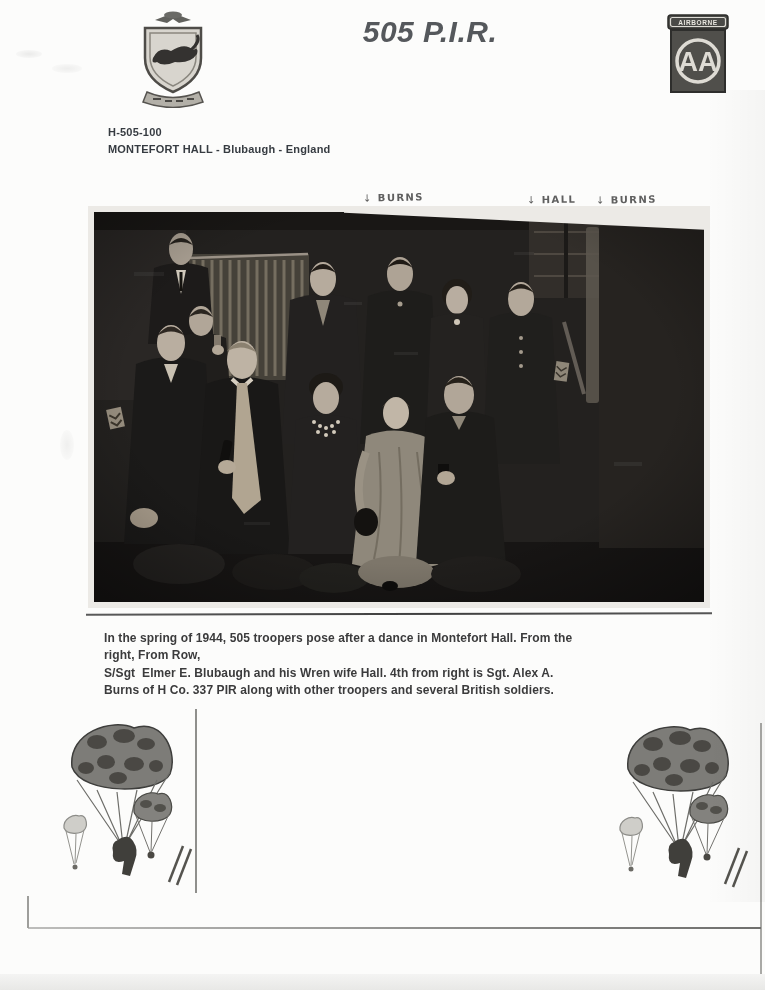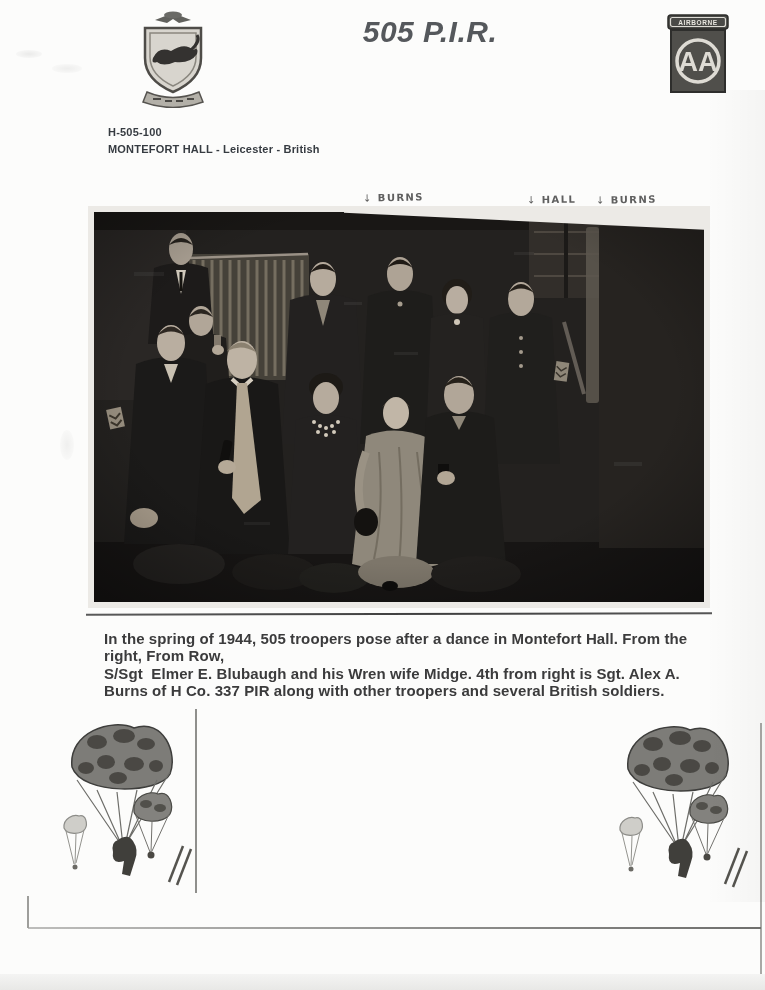--- a/index.html
+++ b/index.html
@@ -31,21 +31,21 @@
   
   .photo-wrap{position:absolute;left:88px;top:206px;width:610px;height:390px;
     padding:6px;background:#eceae6;}
   .photo-wrap svg{display:block;}
   .photo-top-wedge{position:absolute;left:256px;top:0;width:366px;height:24px;
     background:#eceae6;clip-path:polygon(0 0,100% 0,100% 100%,0 28%);}
   .photo-rule{position:absolute;left:86px;top:613px;width:626px;height:2px;
     background:linear-gradient(90deg,#5a5a5a,#3f3f3f 55%,#565656);transform:rotate(-.12deg);}
   
   .caption{position:absolute;left:104px;top:630px;width:608px;color:#3b3b3c;
-    font-weight:bold;font-size:15px;line-height:17.4px;letter-spacing:.1px;}
+    font-weight:bold;font-size:12px;line-height:17.4px;letter-spacing:.1px;}
   .caption div{white-space:pre;}
   
   .chute{position:absolute;width:160px;height:185px;}
   #chute-left{left:42px;top:712px;}
   #chute-right{left:598px;top:714px;}
   .vline-left{position:absolute;left:195px;top:709px;width:1.5px;height:184px;background:#8f8f8c;}
   .vline-right{position:absolute;left:760px;top:723px;width:1.5px;height:264px;background:#a9a9a6;}
   .hline-bottom{position:absolute;left:28px;top:927px;width:733px;height:1.5px;
     background:linear-gradient(90deg,#bdbdbb,#8f8f8d 55%,#6f6f6d);}
   .corner-mark{position:absolute;left:27px;top:896px;width:1.5px;height:32px;background:#9e9e9b;}
@@ -82,21 +82,21 @@
     <rect x="2" y="1" width="60" height="14" rx="3" fill="#4a4a47" stroke="#2c2c2a" stroke-width="1.5"></rect>
     <rect x="4.5" y="3.5" width="55" height="9" rx="2" fill="none" stroke="#dddbd4" stroke-width="1.2"></rect>
     <text x="32" y="11" text-anchor="middle" font-size="6.5" font-weight="bold" letter-spacing="0.6" fill="#e8e6df">AIRBORNE</text>
     <rect x="5" y="16" width="54" height="62" fill="#504f4b" stroke="#2e2e2c" stroke-width="2"></rect>
     <circle cx="32" cy="47" r="21" fill="none" stroke="#dedbd4" stroke-width="3.5"></circle>
     <text x="32" y="57" text-anchor="middle" font-size="27" font-weight="bold" fill="#dedbd4" font-family="Liberation Sans,sans-serif">AA</text>
   </svg>
 
   <div class="doc-block">
     <div>H-505-100</div>
-    <div>MONTEFORT HALL - Leicester - British</div>
+    <div>MONTEFORT HALL - Blubaugh - England</div>
   </div>
 
   <div class="scan-strip1"></div>
   <div class="scan-strip2"></div>
 
   <div class="annot" id="annot-burns">
     <span class="arrow">↓</span><span>BURNS</span>
   </div>
   <div class="annot" id="annot-midge">
     <span class="arrow">↓</span><span>HALL</span>
@@ -255,21 +255,21 @@
       <rect width="610" height="390" fill="url(#vg)"></rect>
     </svg>
     <div class="photo-top-wedge"></div>
   </div>
 
   <div class="photo-rule"></div>
 
   <div class="caption">
     <div>In the spring of 1944, 505 troopers pose after a dance in Montefort Hall. From the</div>
     <div>right, From Row,</div>
-    <div>S/Sgt  Elmer E. Blubaugh and his Wren wife Midge. 4th from right is Sgt. Alex A.</div>
+    <div>S/Sgt  Elmer E. Blubaugh and his Wren wife Hall. 4th from right is Sgt. Alex A.</div>
     <div>Burns of H Co. 337 PIR along with other troopers and several British soldiers.</div>
   </div>
 
   <svg class="chute" id="chute-left" viewBox="0 0 160 185">
     <g>
       <path d="M30,55 C26,20 70,6 92,16 C122,6 136,42 128,62 C118,82 40,84 30,55 Z" fill="#7d7c78" stroke="#3e3e3c" stroke-width="1.5"></path>
       <g fill="#42403c" opacity=".85">
         <ellipse cx="55" cy="30" rx="10" ry="7"></ellipse>
           <ellipse cx="82" cy="24" rx="11" ry="7"></ellipse>
         <ellipse cx="104" cy="32" rx="9" ry="6"></ellipse>

